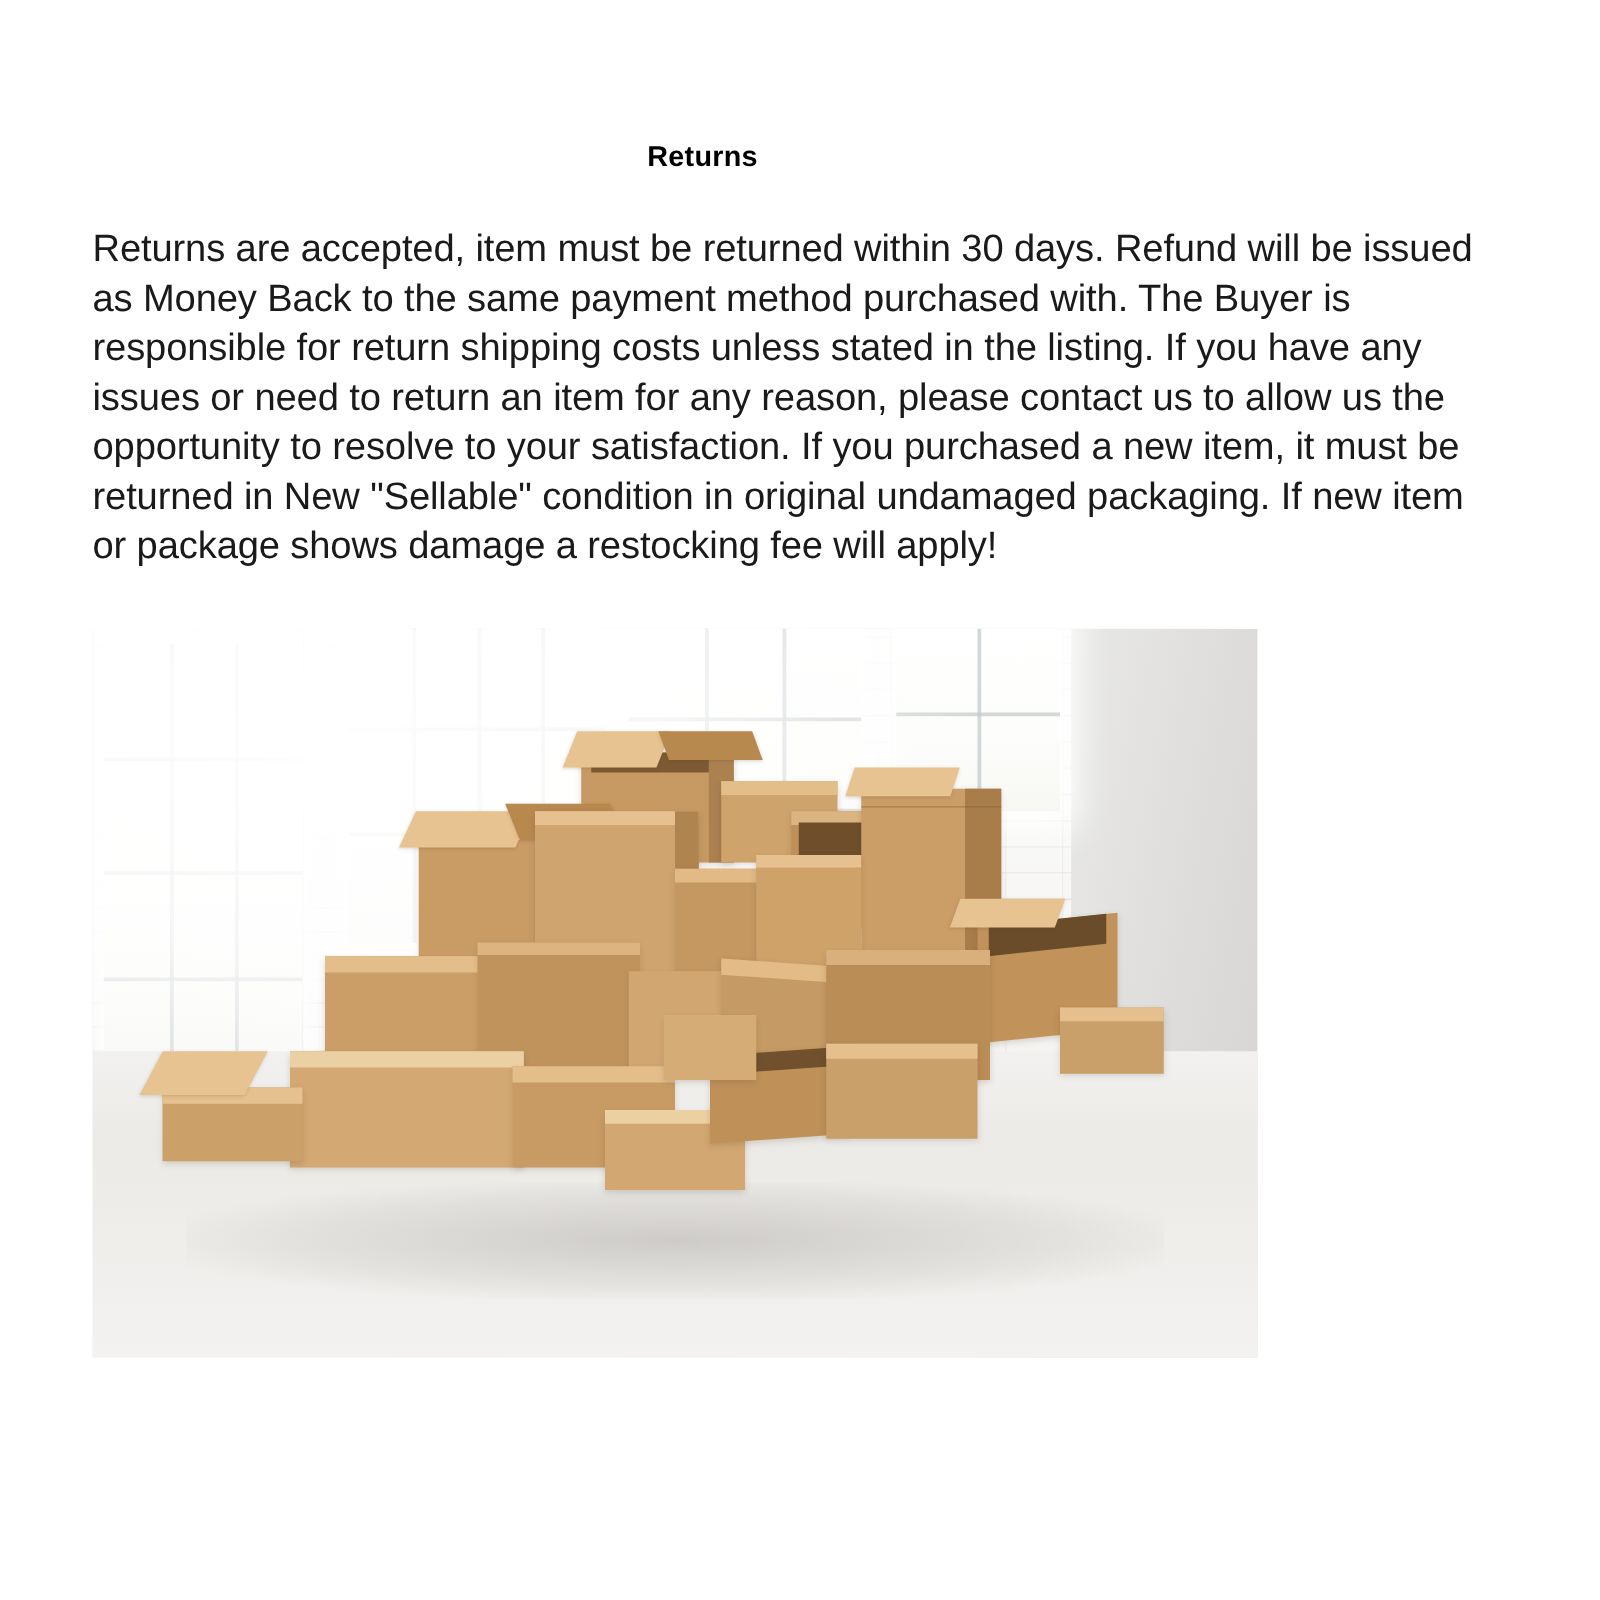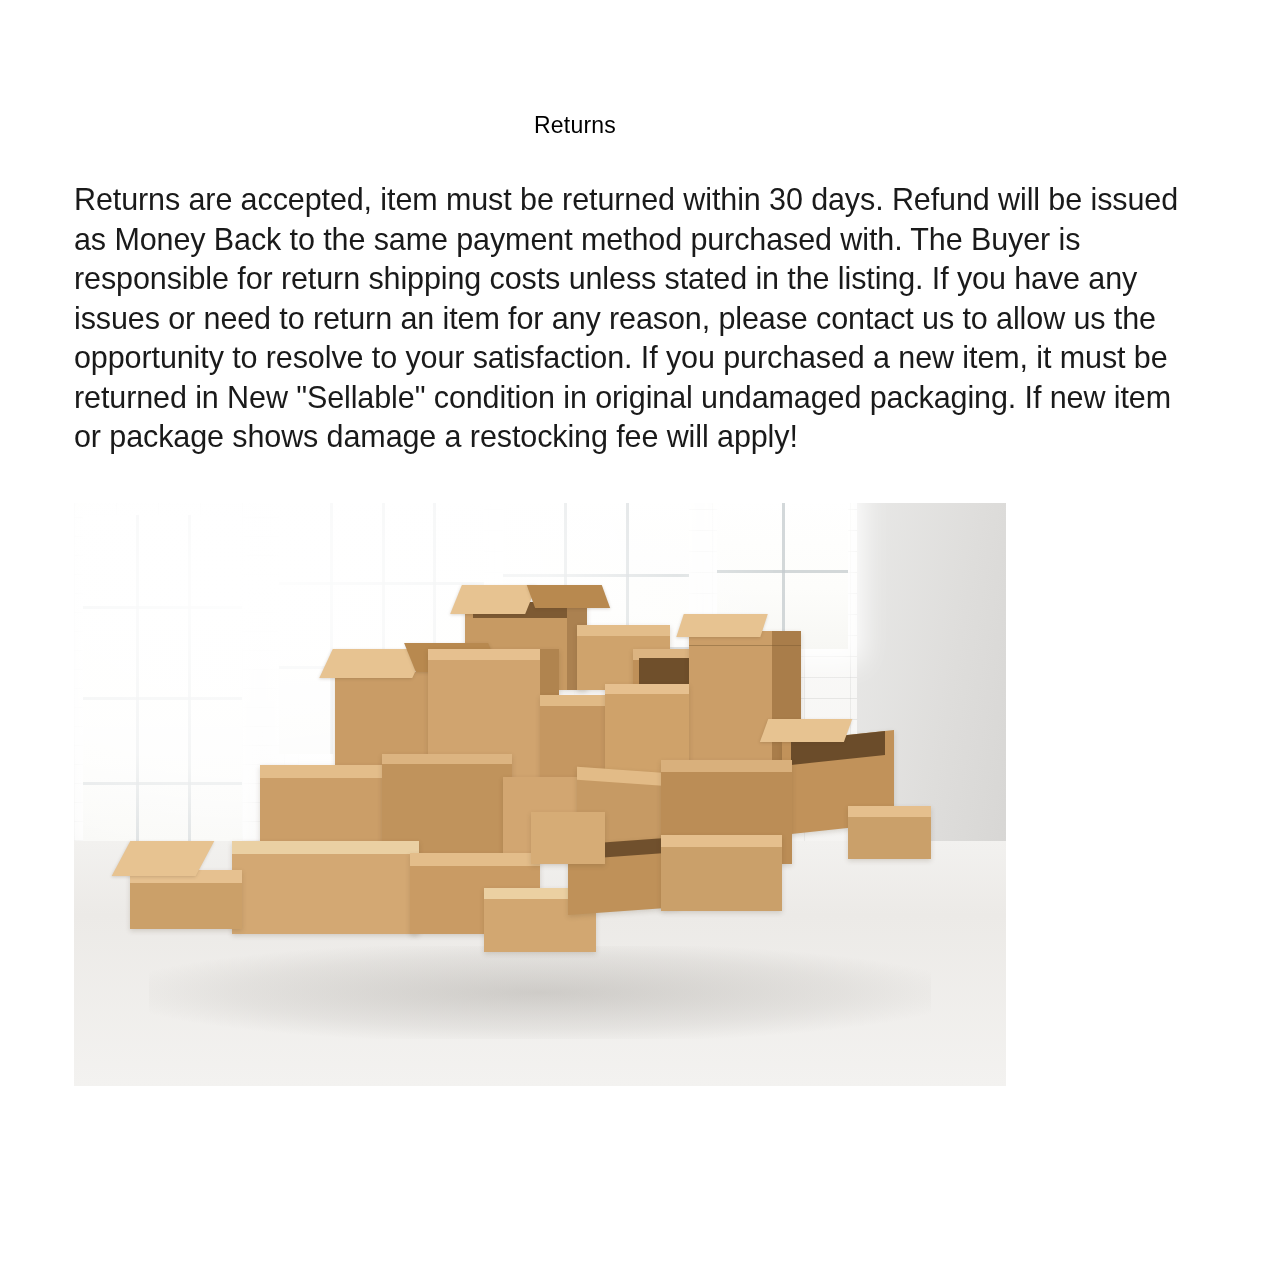--- a/index.html
+++ b/index.html
@@ -21,23 +21,22 @@
     position: relative;
     background: #ffffff;
   }
   .doc-title {
     position: absolute;
     top: 112px;
     left: 0;
     width: 1124px;
     text-align: center;
     font-size: 23px;
-    font-weight: normal;
+    font-weight: bold;
     letter-spacing: 0.2px;
-    margin-left: 13px;
   }
   .doc-body {
     position: absolute;
     top: 180px;
     left: 74px;
     width: 1112px;
     font-size: 30.5px;
     line-height: 39.5px;
     letter-spacing: -0.1px;
     color: #1a1a1a;

